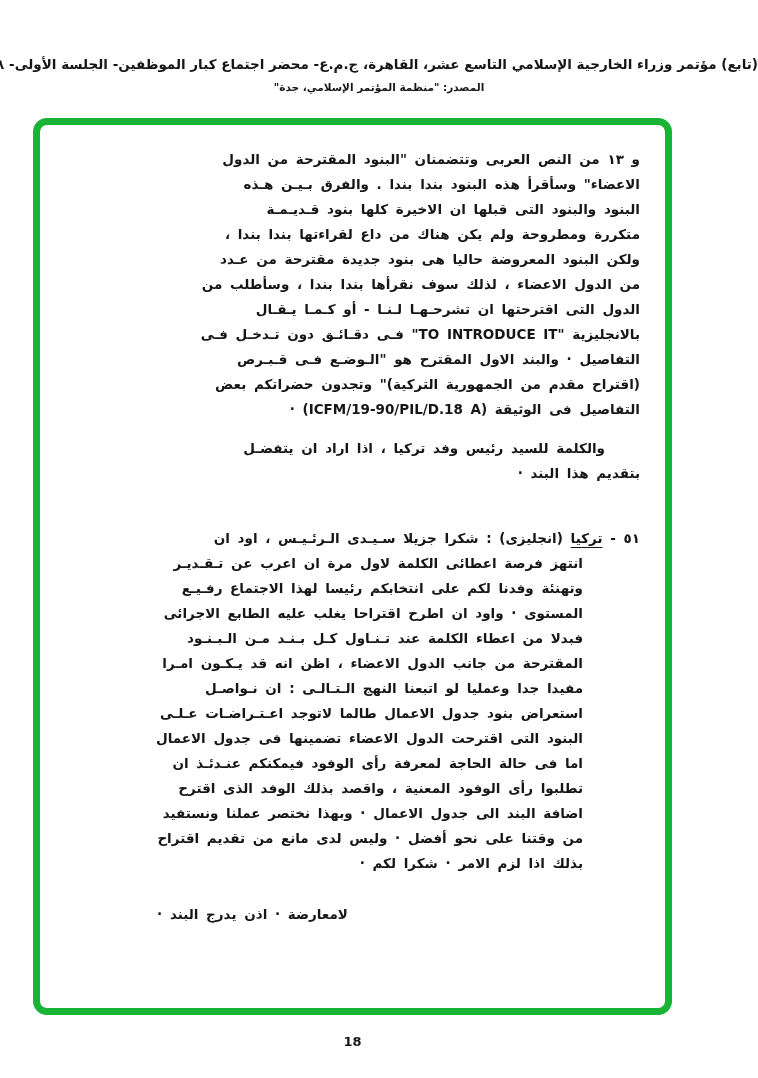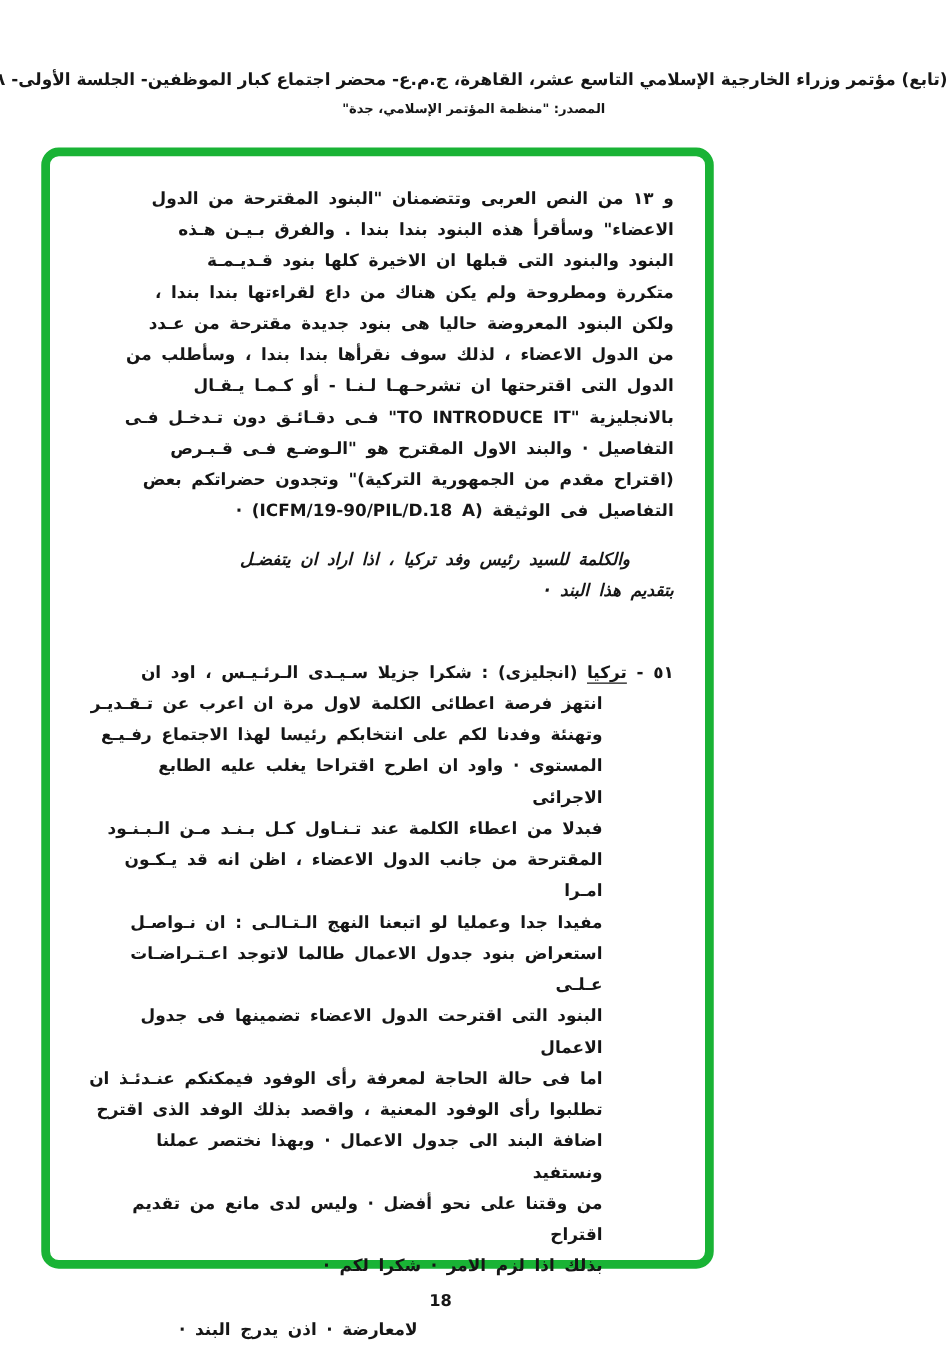--- a/index.html
+++ b/index.html
@@ -27,52 +27,53 @@
   }
   .header-source {
     margin-top: 9px;
     font-size: 10.5px;
     font-weight: bold;
   }
   
   .frame {
     position: absolute;
     left: 33px; top: 118px;
-    width: 538px; height: 897px;
+    width: 639px; height: 897px;
     box-sizing: border-box;
     border: 7px solid #19b335;
     border-radius: 14px;
     padding: 22px 25px 0 30px;
     direction: rtl;
     text-align: right;
   }
   .doc-text {
     font-size: 13.5px;
     font-weight: bold;
     line-height: 25px;
     word-spacing: 3px;
   }
   .para { white-space: pre-line; }
-  .para-indent { text-indent: 35px; font-style: italic; }
+  .para-indent { text-indent: 35px; }
   .gap-small { margin-top: 14px; }
   .gap-item  { margin-top: 26px; }
   .item {
     padding-right: 57px;
     text-indent: -57px;
     margin-top: 40px;
   }
   .item-number { }
   .speaker-name {
     text-decoration: underline;
     text-underline-offset: 4px;
   }
   .item-lines { white-space: pre-line; }
   .closing-line {
     margin-top: 26px;
     padding-right: 205px;
+    text-align: center;
   }
   
   .footer {
     position: absolute;
     left: 33px; top: 1034px;
     width: 639px;
     text-align: center;
     font-size: 13px;
     font-weight: bold;
     direction: rtl;

